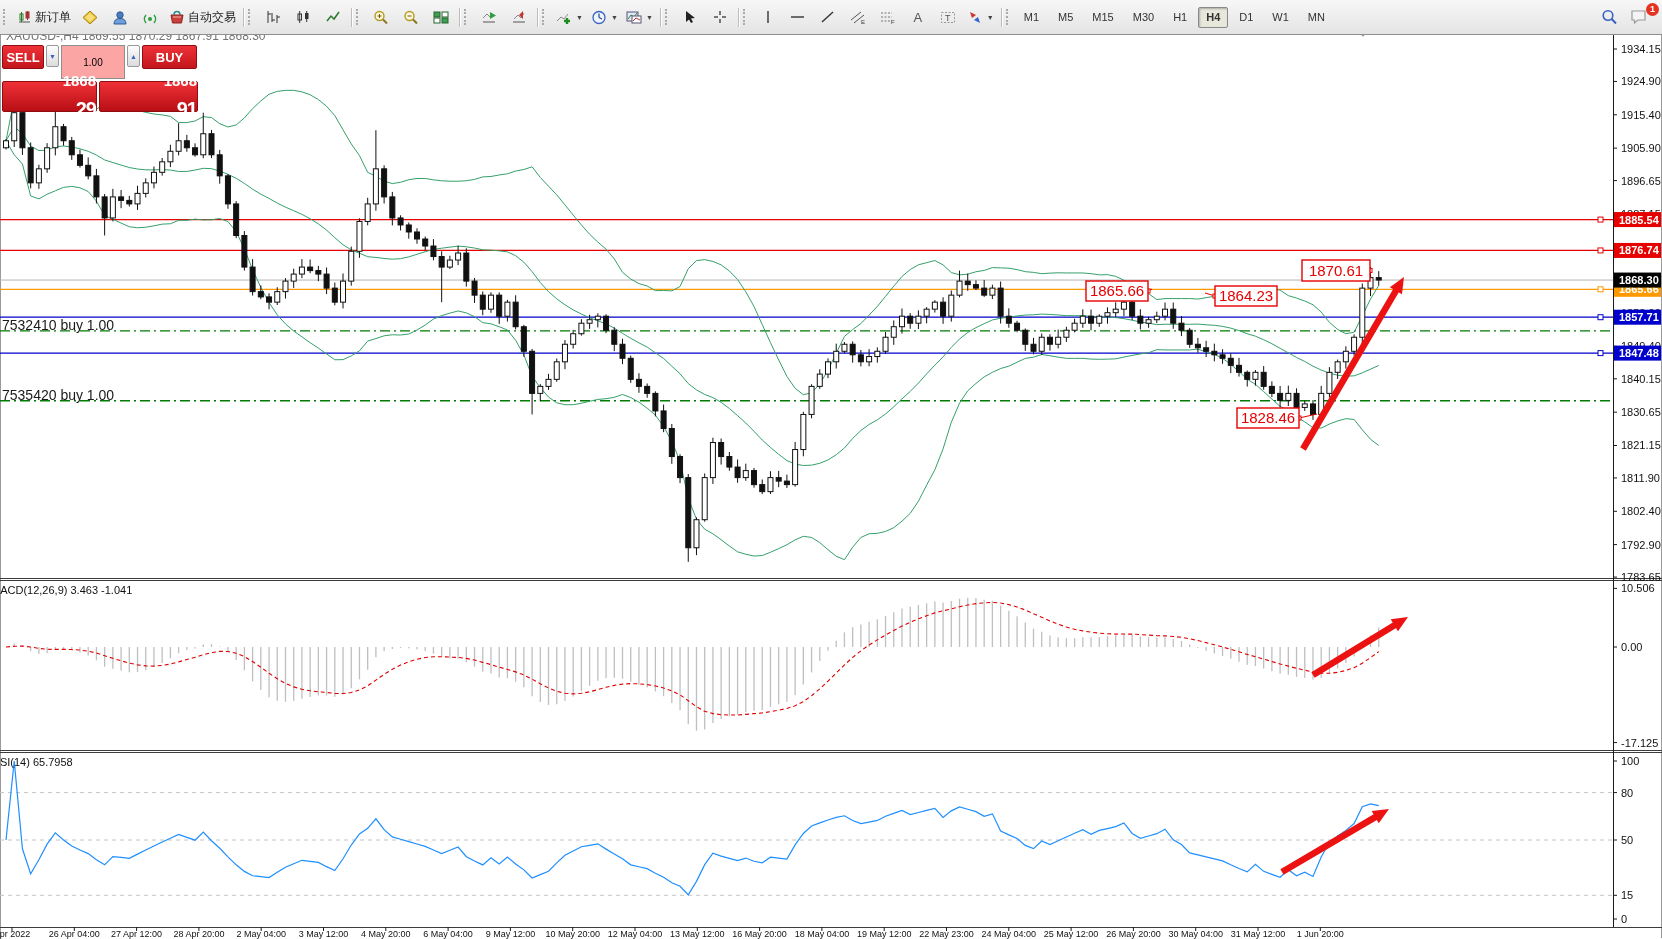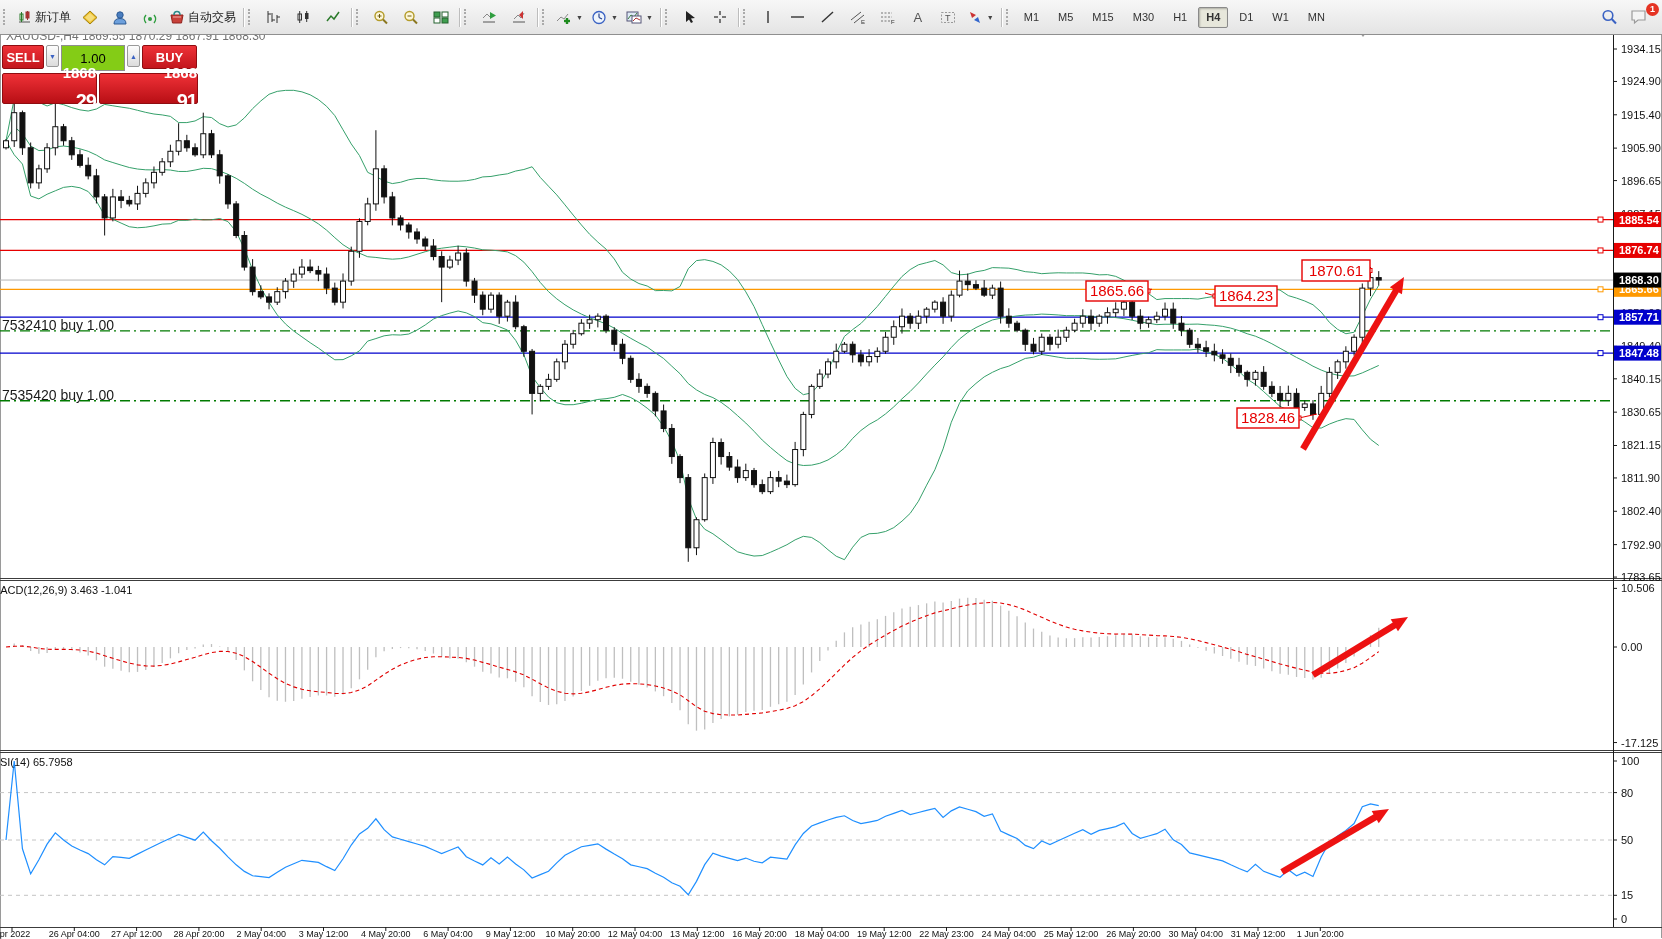--- a/index.html
+++ b/index.html
@@ -25,21 +25,21 @@
   .pos-label{position:absolute;font-size:14px;color:#1a1a1a;z-index:12;}
   .ind-label{position:absolute;font-size:11px;color:#101010;z-index:12;white-space:nowrap;}
   
   #trade-panel{position:absolute;left:2px;top:45px;width:196px;z-index:30;}
   .tp-row{display:flex;gap:2px;}
   .tp-btn{background:linear-gradient(#ee3238,#c3161c);border:1px solid #8f0d11;border-radius:2px;
           color:#fff;font-weight:bold;font-size:13px;height:22px;display:flex;align-items:center;justify-content:center;}
   #sell-btn{width:40px;} #buy-btn{width:53px;}
   .spin{width:13px;height:22px;background:linear-gradient(#fdfdfd,#dcdcdc);border:1px solid #9a9a9a;
         border-radius:2px;color:#3a62c3;font-size:7px;display:flex;align-items:center;justify-content:center;box-sizing:border-box;}
-  #volume-input{width:64px;height:26px;border:1px solid #8f8f8f;background:#84cc16;font-size:13px;
+  #volume-input{width:64px;height:34px;border:1px solid #8f8f8f;background:#fca5a5;font-size:10px;
                 text-align:center;box-sizing:border-box;font-family:"Liberation Sans",sans-serif;padding:0;}
   .tp-price{margin-top:2px;background:linear-gradient(#ef3137,#b80f15);border:1px solid #8f0d11;border-radius:2px;
             color:#fff;height:31px;display:flex;align-items:flex-end;justify-content:center;gap:2px;padding-bottom:1px;box-sizing:border-box;flex-direction:column;}
   #sell-price{width:95px;} #buy-price{width:99px;}
   .p-small{font-size:15px;font-weight:bold;line-height:24px;}
   .p-big{font-size:20px;font-weight:bold;line-height:29px;letter-spacing:-1px;}
 </style>
 </head>
 <body>
 

